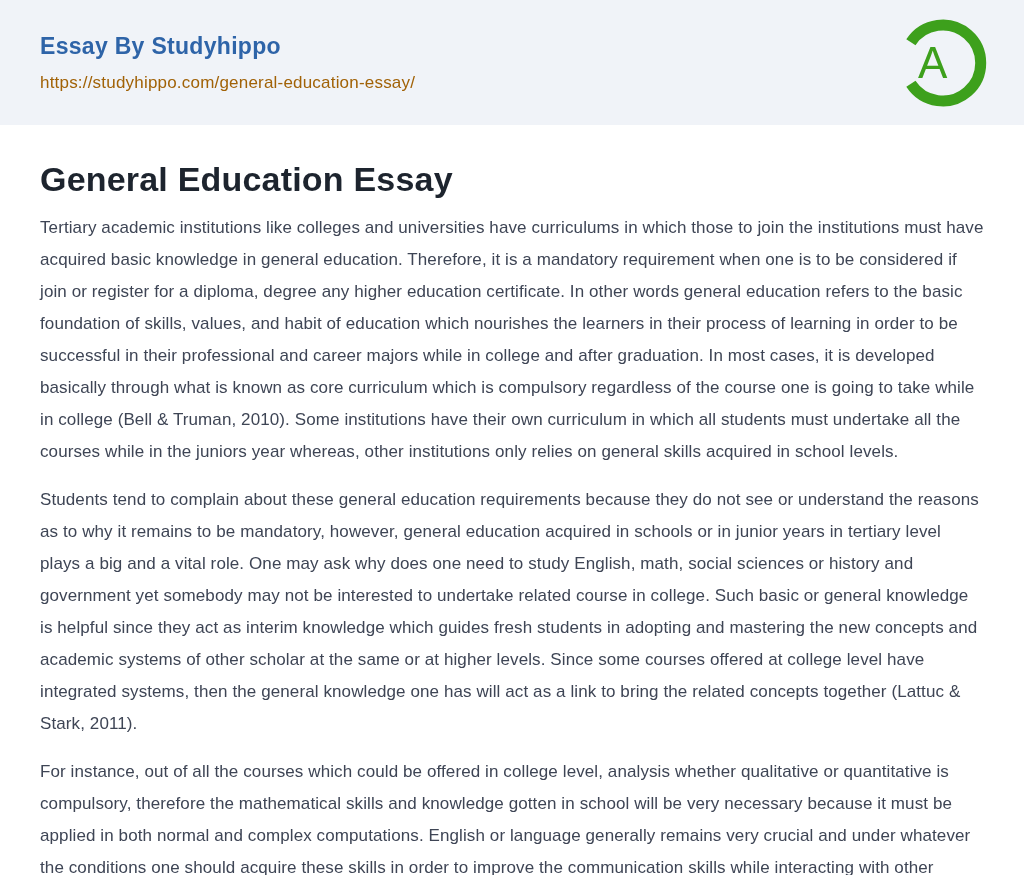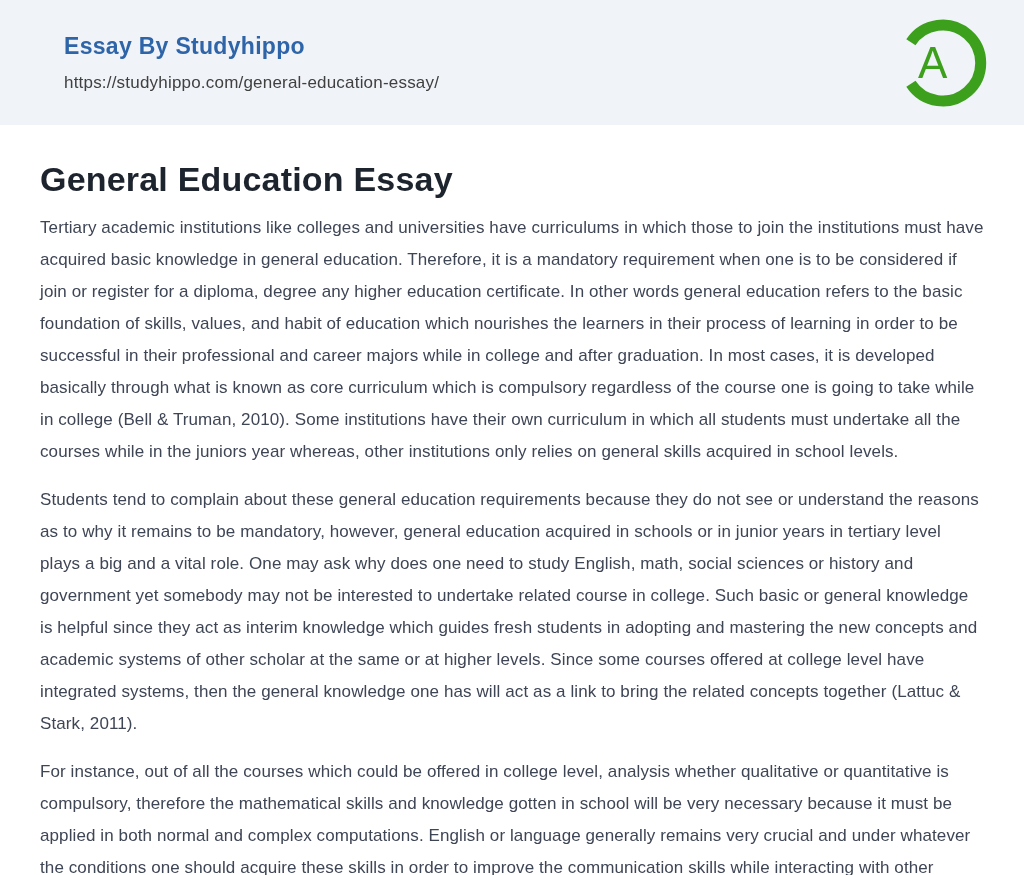--- a/index.html
+++ b/index.html
@@ -11,32 +11,32 @@
     overflow: hidden;
   }
   
   .site-header {
     width: 1024px;
     height: 125px;
     background: #f0f3f8;
     display: flex;
     align-items: center;
     justify-content: space-between;
-    padding: 0 36px 0 64px;
+    padding: 0 36px 0 40px;
   }
   .header-text { display: flex; flex-direction: column; }
   .header-title {
     color: #2e64a8;
     font-size: 23px;
     font-weight: 700;
     letter-spacing: 0.3px;
     margin-bottom: 13px;
   }
   .header-url {
-    color: #404040;
+    color: #a16207;
     font-size: 17px;
     font-weight: 400;
     text-decoration: none;
     letter-spacing: 0.2px;
   }
   .logo-wrap { width: 92px; height: 92px; flex: 0 0 auto; }
   
   .article {
     padding: 35px 40px 0 40px;
   }

